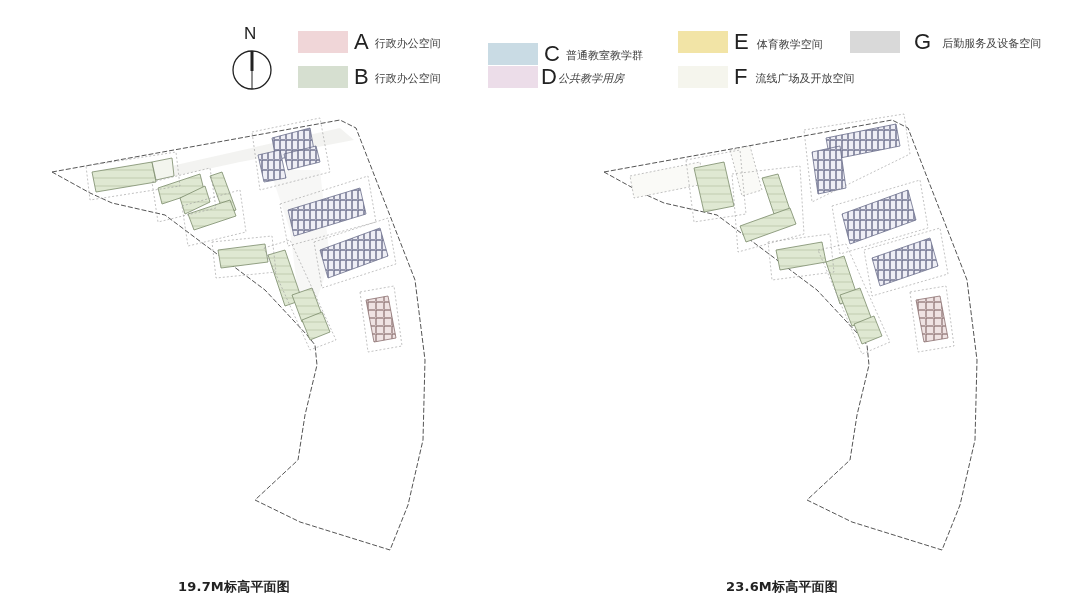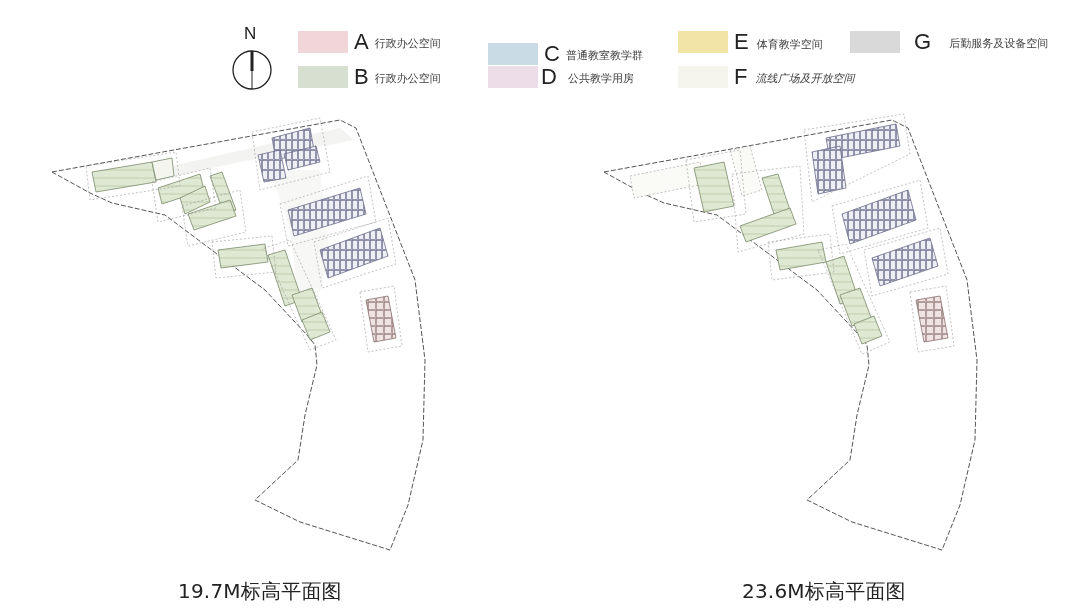--- a/index.html
+++ b/index.html
@@ -6,21 +6,21 @@
     body { width: 1080px; height: 608px; position: relative; overflow: hidden;
            font-family: "DejaVu Sans", "Liberation Sans", sans-serif; color: #222; }
     .compass { position: absolute; left: 230px; top: 24px; width: 46px; height: 70px; }
     .compass .n { position: absolute; left: 14px; top: 0; font-size: 17px; font-family: "Liberation Sans", sans-serif; color:#222; }
     .compass svg { position: absolute; left: 0; top: 24px; }
     .legend-item { position: absolute; display: flex; align-items: flex-end; }
     .swatch { width: 50px; height: 22px; }
     .legend-letter { font-family: "Liberation Sans", sans-serif; font-size: 22px; line-height: 22px; margin-left: 6px; color: #222; }
     .legend-text { font-size: 11px; line-height: 14px; margin-left: 6px; margin-bottom: 2px; color: #404040; }
     .plan { position: absolute; top: 110px; }
-    .caption { position: absolute; top: 578px; font-size: 20px; color: #222; letter-spacing: 0.2px; }
+    .caption { position: absolute; top: 578px; font-size: 13px; color: #222; letter-spacing: 0.2px; font-weight: bold; }
   </style>
 </head>
 <body>
 
 <div class="compass">
   <span class="n">N</span>
   <svg width="44" height="44" viewBox="0 0 44 44">
     <circle cx="22" cy="22" r="19" fill="none" stroke="#222" stroke-width="1.3"></circle>
     <line x1="22" y1="3" x2="22" y2="41" stroke="#222" stroke-width="1"></line>
     <rect x="20.5" y="3" width="3" height="20" fill="#222"></rect>
@@ -38,36 +38,36 @@
   <span class="legend-text">行政办公空间</span>
 </div>
 <div class="legend-item" style="left:488px; top:31px;">
   <div class="swatch" style="background:#c9dbe4"></div>
   <span class="legend-letter" style="margin-top:12px;">C</span>
   <span class="legend-text">普通教室教学群</span>
 </div>
 <div class="legend-item" style="left:488px; top:66px;">
   <div class="swatch" style="background:#ecdde9"></div>
   <span class="legend-letter" style="margin-left:3px;">D</span>
-  <span class="legend-text" style="margin-left:11px;">公共教学用房</span>
+  <span class="legend-text" style="margin-left:1px;font-style:italic;">公共教学用房</span>
 </div>
 <div class="legend-item" style="left:678px; top:31px;">
   <div class="swatch" style="background:#f2e4a6"></div>
   <span class="legend-letter">E</span>
   <span class="legend-text" style="margin-left:8px;font-family:Liberation Serif, serif;">体育教学空间</span>
 </div>
 <div class="legend-item" style="left:678px; top:66px;">
   <div class="swatch" style="background:#f5f5ed"></div>
   <span class="legend-letter">F</span>
-  <span class="legend-text" style="margin-left:8px;font-style:italic;">流线广场及开放空间</span>
+  <span class="legend-text" style="margin-left:8px;">流线广场及开放空间</span>
 </div>
 <div class="legend-item" style="left:850px; top:31px;">
   <div class="swatch" style="background:#d9d9d9"></div>
   <span class="legend-letter" style="margin-left:14px;">G</span>
-  <span class="legend-text" style="margin-left:18px;">后勤服务及设备空间</span>
+  <span class="legend-text" style="margin-left:11px;">后勤服务及设备空间</span>
 </div>
 
 <svg class="plan" style="left:40px;" width="440" height="460" viewBox="0 0 440 460">
   <defs>
     <pattern id="cls1" width="8" height="8" patternUnits="userSpaceOnUse">
       <rect width="8" height="8" fill="#dfe8d2"></rect>
       <line x1="0" y1="4" x2="8" y2="4" stroke="#a9b89a" stroke-width="0.6"></line>
     </pattern>
     <pattern id="spc1" width="6" height="10" patternUnits="userSpaceOnUse">
       <rect width="6" height="10" fill="#eeeef5"></rect>
@@ -167,13 +167,13 @@
     <polygon points="178,132 240,124 244,162 182,170"></polygon>
     <polygon points="228,140 256,134 300,232 272,244"></polygon>
     <polygon points="214,20 314,4 320,44 222,92"></polygon>
     <polygon points="242,96 330,70 338,118 250,144"></polygon>
     <polygon points="274,140 350,118 358,164 282,186"></polygon>
     <polygon points="320,182 356,176 364,236 328,242"></polygon>
   </g>
 </svg>
 
 <div class="caption" style="left:178px;">19.7M标高平面图</div>
-<div class="caption" style="left:742px;">23.6M标高平面图</div>
+<div class="caption" style="left:726px;">23.6M标高平面图</div>
 
 </body></html>

